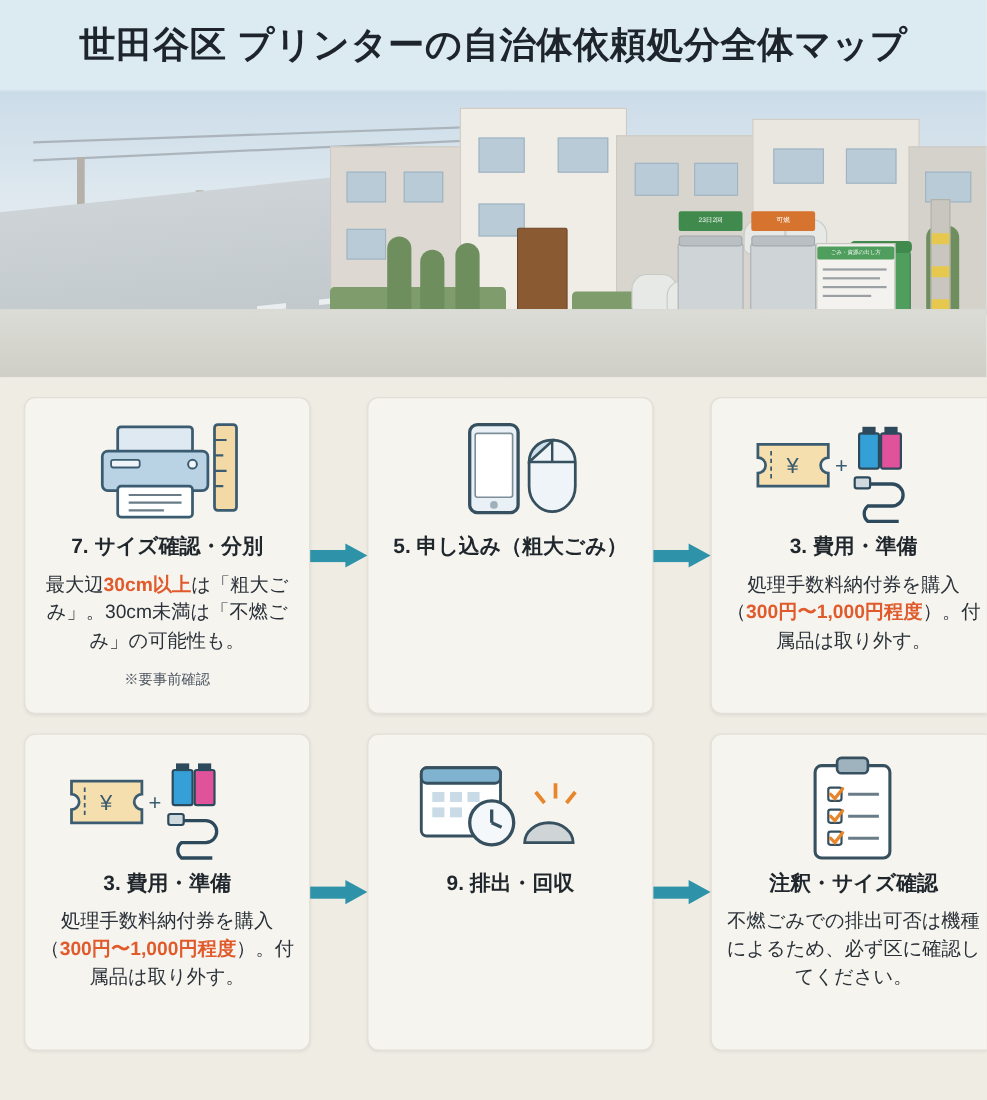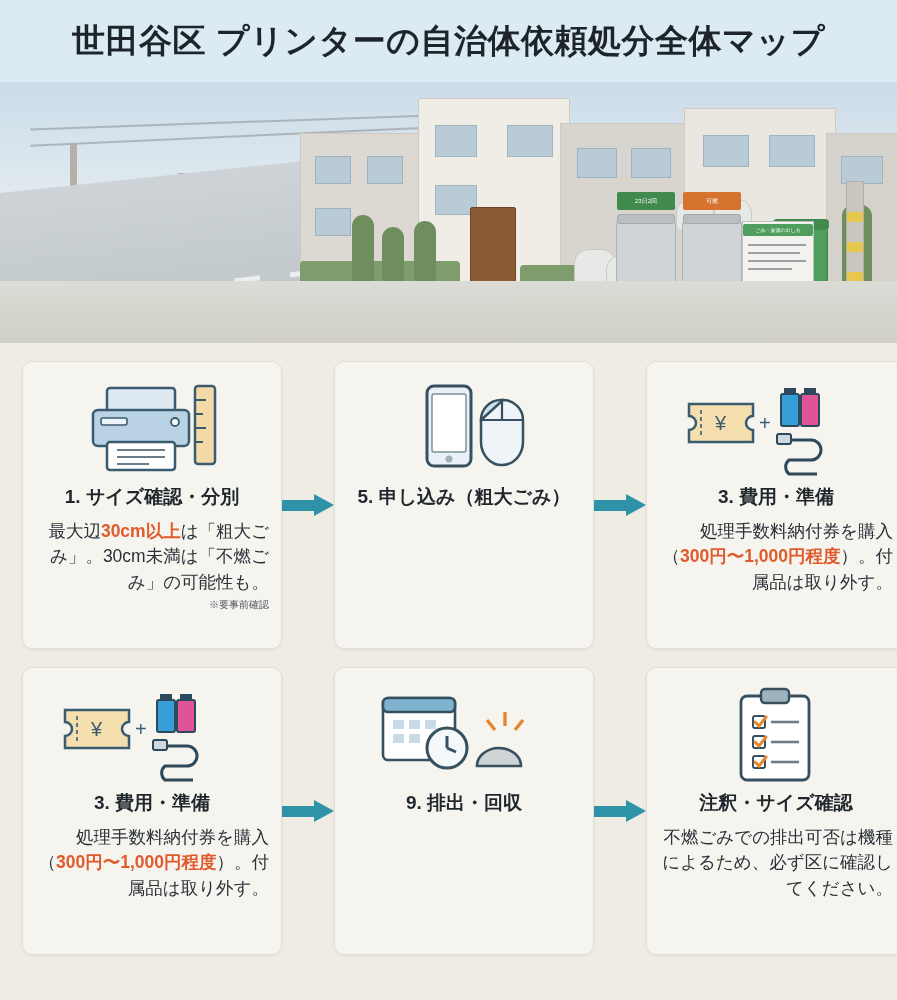--- a/index.html
+++ b/index.html
@@ -179,27 +179,27 @@
     font-weight: bold;
     color: #1f262c;
     text-align: center;
     margin-bottom: 9px;
     white-space: nowrap;
   }
   .card-body {
     font-size: 17.5px;
     line-height: 1.45;
     color: #2a3138;
-    text-align: right;
+    text-align: center;
     width: 100%;
   }
   .card-note {
-    font-size: 10px;
+    font-size: 13px;
     color: #4c5560;
-    margin-top: 3px;
+    margin-top: 14px;
     font-family: Liberation Serif, serif;
   }
   .hl { color: #e05a2b; font-weight: bold; }
   .arrow-cell {
     display: flex;
     align-items: center;
     justify-content: center;
   }
   .arrow {
     width: 52px; height: 22px; position: relative;
@@ -321,21 +321,21 @@
           <line x1="40" y1="70" x2="88" y2="70" stroke="#6a7c88" stroke-width="2"></line>
           <line x1="40" y1="77" x2="88" y2="77" stroke="#6a7c88" stroke-width="2"></line>
           <line x1="40" y1="84" x2="72" y2="84" stroke="#6a7c88" stroke-width="2"></line>
           <rect x="118" y="6" width="20" height="78" rx="3" fill="#f3d9a6" stroke="#3b5c70" stroke-width="2.5"></rect>
           <line x1="118" y1="20" x2="129" y2="20" stroke="#3b5c70" stroke-width="2"></line>
           <line x1="118" y1="34" x2="126" y2="34" stroke="#3b5c70" stroke-width="2"></line>
           <line x1="118" y1="48" x2="129" y2="48" stroke="#3b5c70" stroke-width="2"></line>
           <line x1="118" y1="62" x2="126" y2="62" stroke="#3b5c70" stroke-width="2"></line>
         </svg>
       </div>
-      <div class="card-title">1. サイズ確認・分別</div>
+      <div class="card-title">7. サイズ確認・分別</div>
       <div class="card-body">
         <span>最大辺</span><span class="hl">30cm以上</span><span>は「粗大ごみ」。30cm未満は「不燃ごみ」の可能性も。</span>
         <div class="card-note">※要事前確認</div>
       </div>
     </div>
 
     <div class="arrow-cell">
       <div class="arrow">
         <div class="shaft"></div>
           <div class="head"></div>

